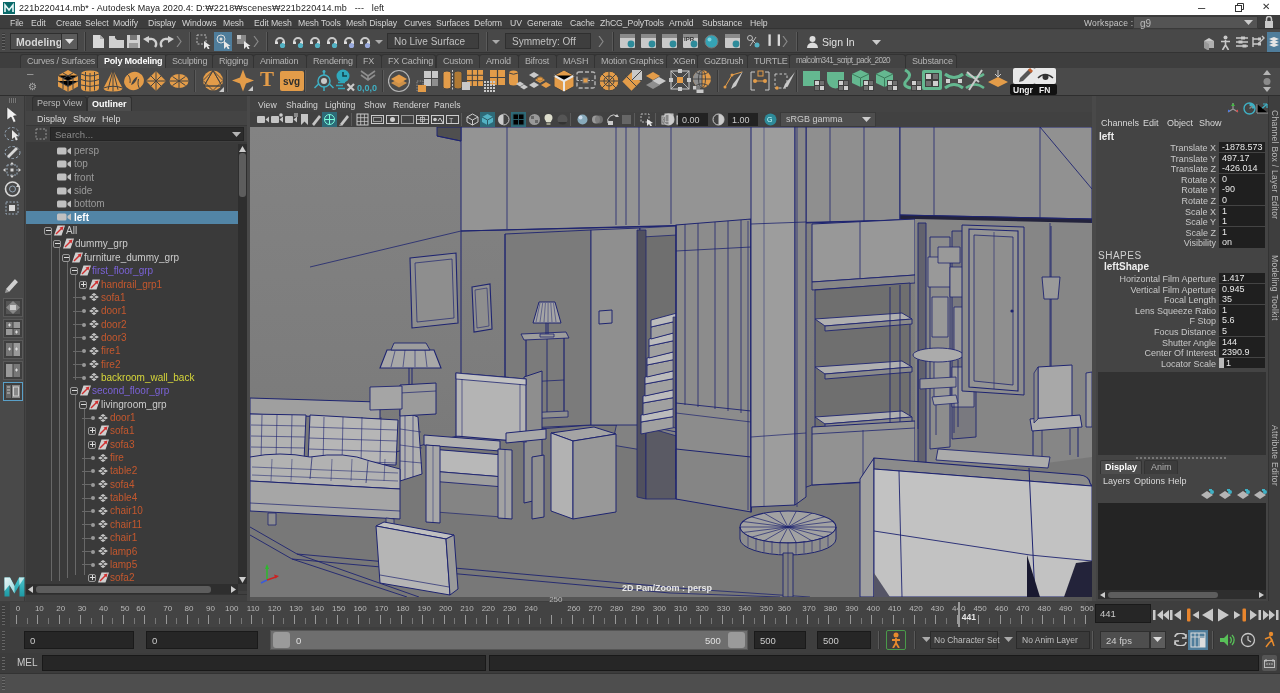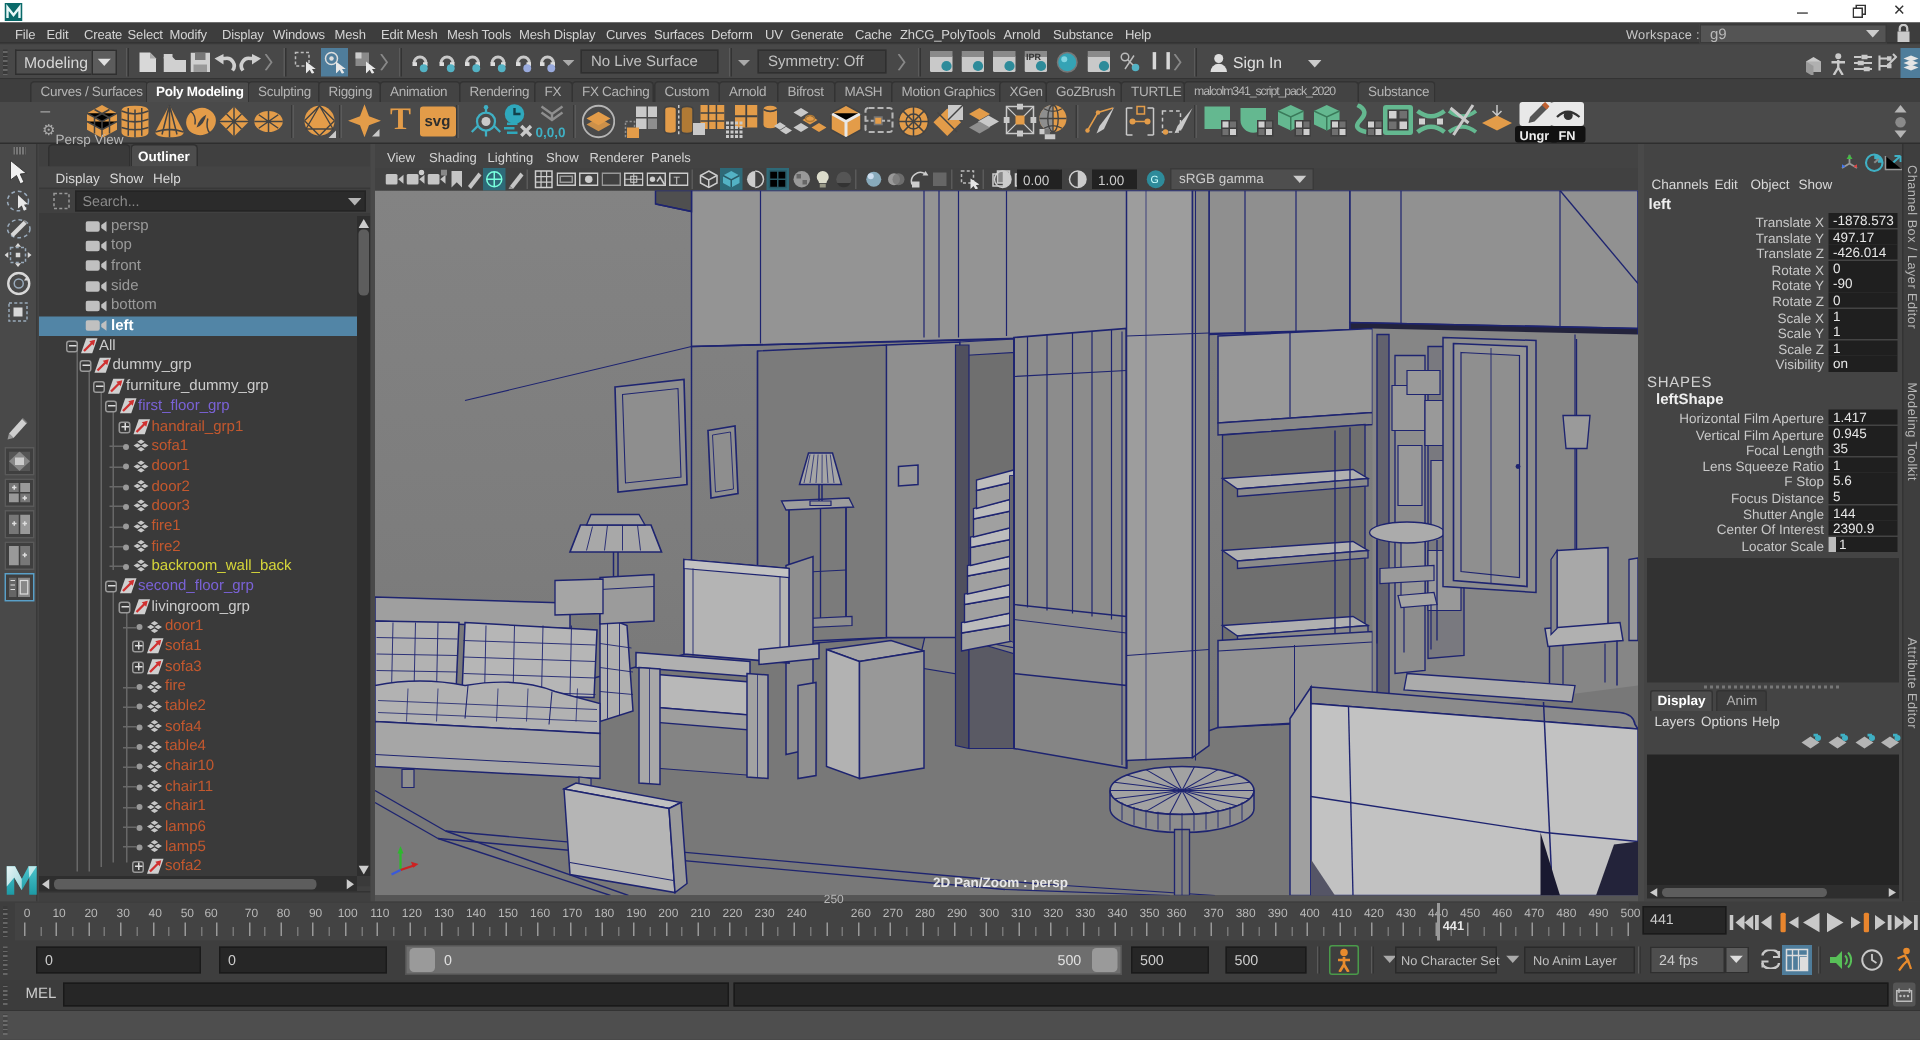--- a/index.html
+++ b/index.html
@@ -7,20 +7,21 @@
 .abs{position:absolute;}
 .tx{position:absolute;white-space:nowrap;}
 </style></head><body>
 <div id="root">
 
 <div class="abs" style="left:0;top:0;width:1280px;height:15px;background:#ffffff;"></div>
 <svg class="abs" style="left:3px;top:2px" width="12" height="12">
       <rect width="12" height="12" fill="#0a6a6a"></rect>
       <path d="M2 10 V3 L6 8 L10 3 V10" stroke="#e8f8f8" stroke-width="1.6" fill="none"></path>
     </svg>
+<div class="tx" style="left:19px;top:2.5px;font-size:9px;color:#1a1a1a;font-weight:normal;letter-spacing:0.1px;">221b220414.mb* - Autodesk Maya 2020.4: D:₩2218₩scenes₩221b220414.mb&nbsp;&nbsp;&nbsp;---&nbsp;&nbsp;&nbsp;left</div>
 <div class="tx" style="left:1198px;top:0px;font-size:13px;color:#333;font-weight:normal;">–</div>
 <svg class="abs" style="left:1235px;top:3px" width="9" height="9">
       <rect x="0.5" y="2.5" width="6" height="6" fill="#fff" stroke="#333"></rect>
       <path d="M2.5 2.5 V0.5 H8.5 V6.5 H6.5" stroke="#333" fill="none"></path>
     </svg>
 <div class="tx" style="left:1262px;top:1px;font-size:10px;color:#333;font-weight:normal;">✕</div>
 <div class="abs" style="left:0;top:15px;width:1280px;height:14px;background:#3d3d3d;border-bottom:1px solid #333;"></div>
 <div class="tx" style="left:10px;top:18px;font-size:8.7px;color:#d4d4d4;font-weight:normal;letter-spacing:-0.1px;">File</div>
 <div class="tx" style="left:31px;top:18px;font-size:8.7px;color:#d4d4d4;font-weight:normal;letter-spacing:-0.1px;">Edit</div>
 <div class="tx" style="left:56px;top:18px;font-size:8.7px;color:#d4d4d4;font-weight:normal;letter-spacing:-0.1px;">Create</div>
@@ -48,21 +49,21 @@
 <svg class="abs" style="left:1244px;top:20px" width="9" height="6">
       <path d="M0 0 L9 0 L4.5 5 Z" fill="#ccc"></path>
     </svg>
 <svg class="abs" style="left:1264px;top:16px" width="10" height="12">
       <rect x="1" y="5" width="8" height="7" fill="#c9c9c9"></rect>
       <path d="M2.5 5 V3 a2.5 2.5 0 0 1 5 0 V5" stroke="#c9c9c9" stroke-width="1.5" fill="none"></path>
     </svg>
 <div class="abs" style="left:0;top:30px;width:1280px;height:23px;background:#484848;border-bottom:1px solid #333;"></div>
 <div class="abs" style="left:2px;top:33px;width:3px;height:17px;background:repeating-linear-gradient(0deg,#666 0px,#666 1px,#3a3a3a 1px,#3a3a3a 3px);"></div>
 <div class="abs" style="left:10px;top:33px;width:66px;height:17px;background:#4e4e4e;border:1px solid #2f2f2f;border-right:none;"></div>
-<div class="tx" style="left:16px;top:36px;font-size:10.5px;color:#d6d6d6;font-weight:normal;">Modeling</div>
+<div class="tx" style="left:16px;top:36px;font-size:10.5px;color:#d6d6d6;font-weight:bold;">Modeling</div>
 <div class="abs" style="left:61px;top:33px;width:17px;height:17px;background:#5c5c5c;border:1px solid #2f2f2f;"></div>
 <svg class="abs" style="left:65px;top:39px" width="9" height="6">
       <path d="M0 0 L9 0 L4.5 5 Z" fill="#e0e0e0"></path>
     </svg>
 <div class="abs" style="left:84px;top:32px;width:1px;height:19px;background:#5a5a5a;"></div>
 <div class="abs" style="left:85px;top:32px;width:1px;height:19px;background:#333;"></div>
 <svg class="abs" style="left:92px;top:34px" width="13" height="15">
       <path d="M1 1 H8 L12 5 V14 H1 Z" fill="#d8d8d8"></path>
       <path d="M8 1 L8 5 H12" fill="#aaa"></path>
     </svg>
@@ -629,21 +630,21 @@
           <stop offset="0" stop-color="#4cc4cc"></stop>
           <stop offset="1" stop-color="#1d9aa5"></stop>
         </linearGradient>
       </defs>
 <path d="M0.5 19.5 V0.5 H6 L10.5 9 L15 0.5 H20.5 V19.5 H15.5 V8 L10.5 16.5 L5.5 8 V19.5 Z" fill="url(#mfr)"></path>
 <path d="M0.5 0.5 H6 L10.5 9 L10.5 16.5 L5.5 8 L0.5 14 Z" fill="url(#mfl)"></path>
 <path d="M15 0.5 H20.5 L15.5 8 Z" fill="#bfe8ea"></path>
     </svg>
 <div class="abs" style="left:26px;top:96px;width:221px;height:505px;background:#404040;"></div>
 <div class="abs" style="left:32px;top:96px;width:55px;height:15px;background:#3a3a3a;border:1px solid #303030;border-bottom:none;border-radius:3px 3px 0 0;"></div>
-<div class="tx" style="left:37px;top:88px;font-size:9px;color:#b8b8b8;font-weight:normal;">Persp View</div>
+<div class="tx" style="left:37px;top:98px;font-size:9px;color:#b8b8b8;font-weight:normal;">Persp View</div>
 <div class="abs" style="left:87px;top:96px;width:45px;height:15px;background:#4d4d4d;border:1px solid #303030;border-bottom:none;border-radius:3px 3px 0 0;"></div>
 <div class="tx" style="left:92px;top:99px;font-size:9px;color:#fff;font-weight:bold;">Outliner</div>
 <div class="abs" style="left:26px;top:111px;width:221px;height:15px;background:#444;border-bottom:1px solid #383838;"></div>
 <div class="tx" style="left:37px;top:114px;font-size:9px;color:#d8d8d8;font-weight:normal;">Display</div>
 <div class="tx" style="left:73px;top:114px;font-size:9px;color:#d8d8d8;font-weight:normal;">Show</div>
 <div class="tx" style="left:102px;top:114px;font-size:9px;color:#d8d8d8;font-weight:normal;">Help</div>
 <div class="abs" style="left:26px;top:126px;width:221px;height:16px;background:#404040;"></div>
 <svg class="abs" style="left:35px;top:128px" width="12" height="12">
       <rect x="1" y="1" width="10" height="10" fill="none" stroke="#999" stroke-dasharray="2 1.5"></rect>
     </svg>

